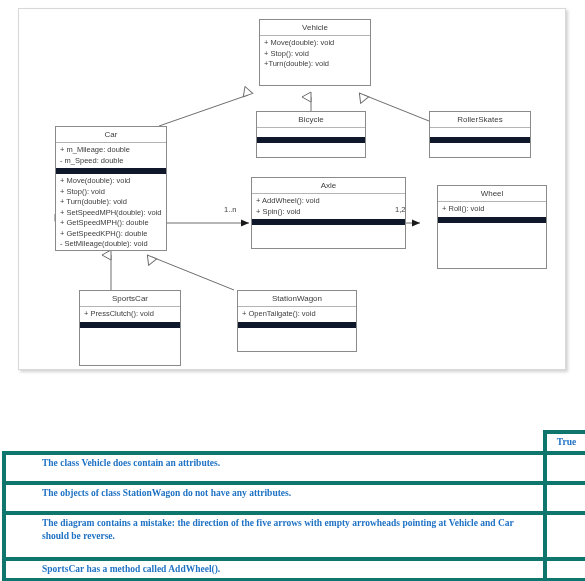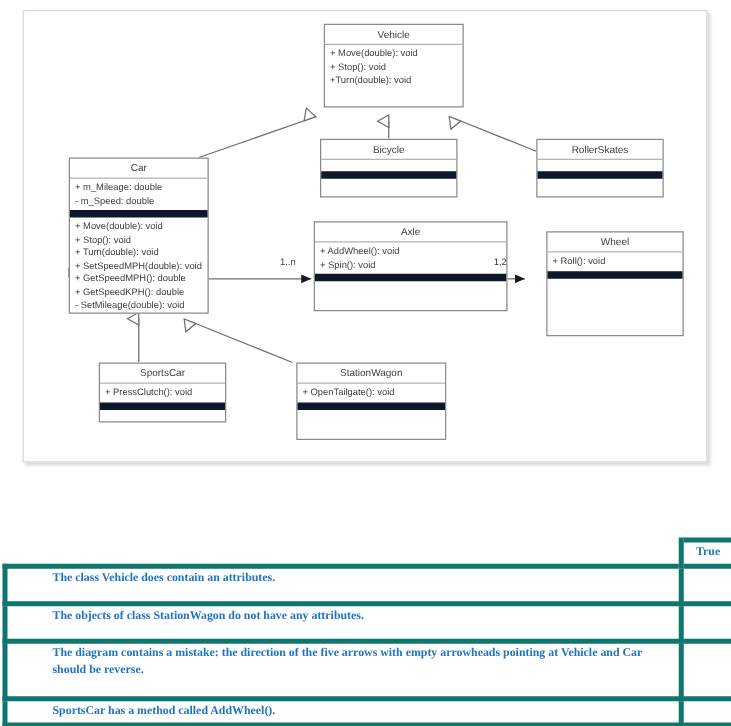--- a/index.html
+++ b/index.html
@@ -179,21 +179,21 @@
   </div>
 
   <div class="uml-class" style="left:402px; top:176px; width:110px; height:84px;margin-left:16px;">
     <div class="uml-name">Wheel</div>
     <div class="uml-compartment">
       <span class="row">+ Roll(): void</span>
     </div>
     <div class="uml-compartment last" style="height:32px;"></div>
   </div>
 
-  <div class="uml-class" style="left:60px; top:281px; width:102px; height:48px;">
+  <div class="uml-class" style="left:60px; top:281px; width:102px; height:76px;">
     <div class="uml-name">SportsCar</div>
     <div class="uml-compartment">
       <span class="row">+ PressClutch(): void</span>
     </div>
     <div class="uml-compartment last" style="height:22px;"></div>
   </div>
 
   <div class="uml-class" style="left:202px; top:281px; width:120px; height:62px;margin-left:16px;">
     <div class="uml-name">StationWagon</div>
     <div class="uml-compartment">

